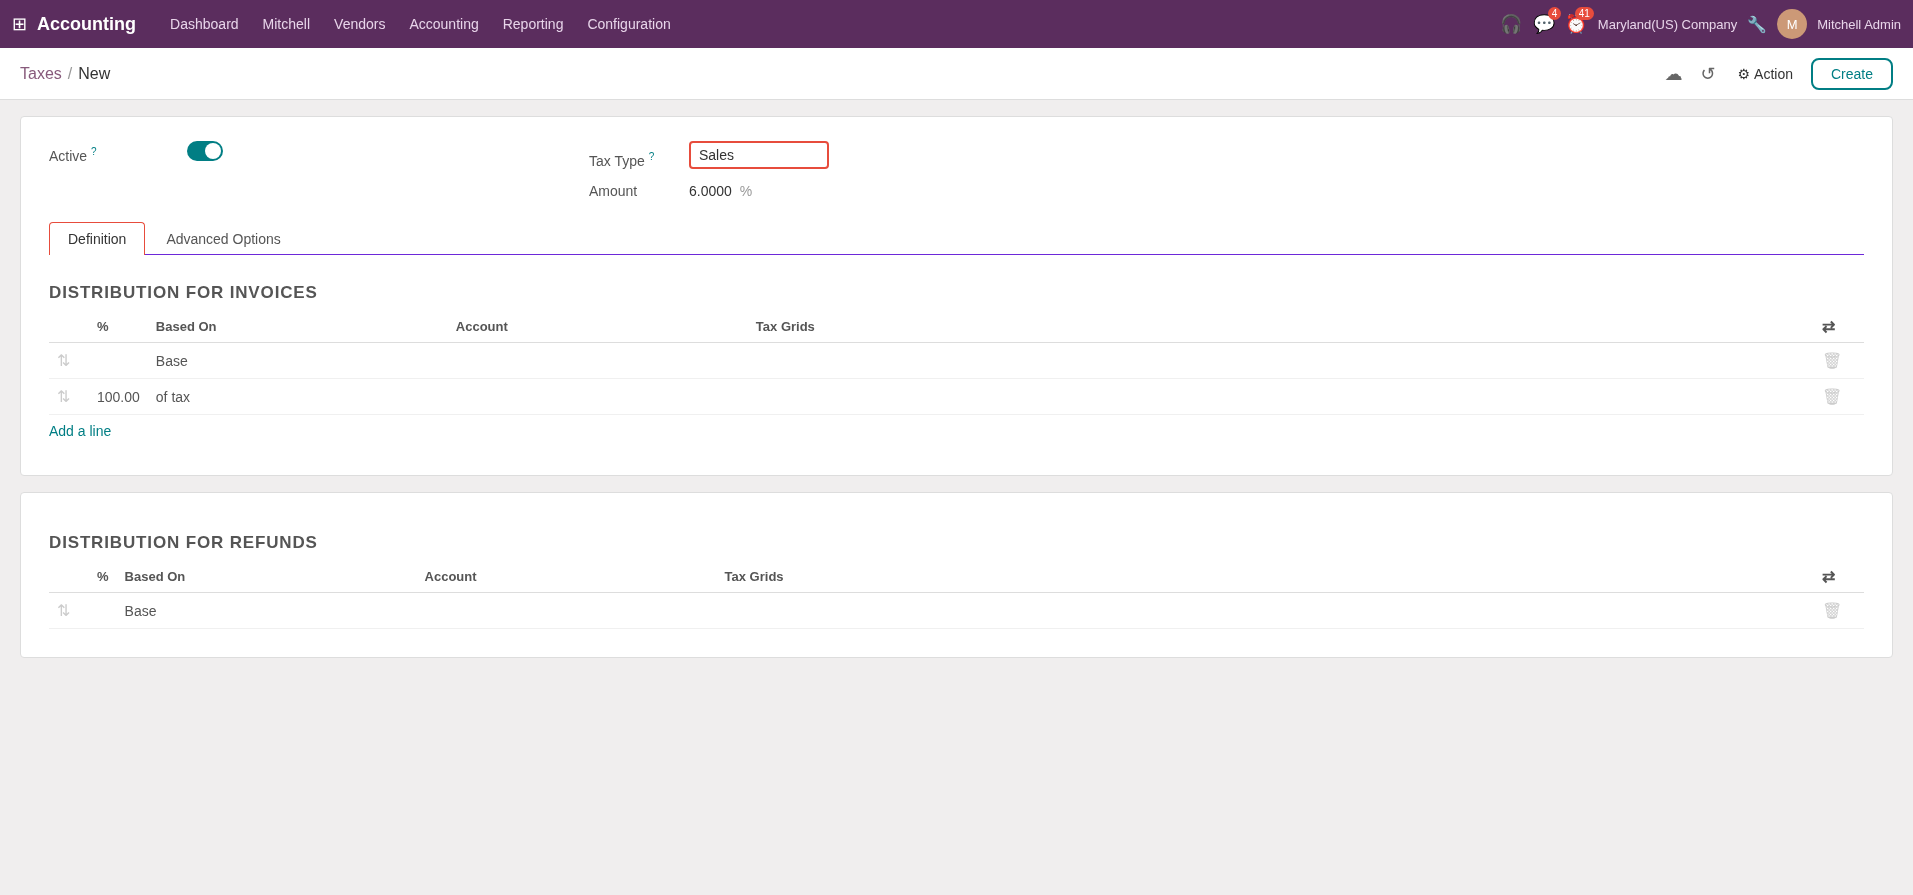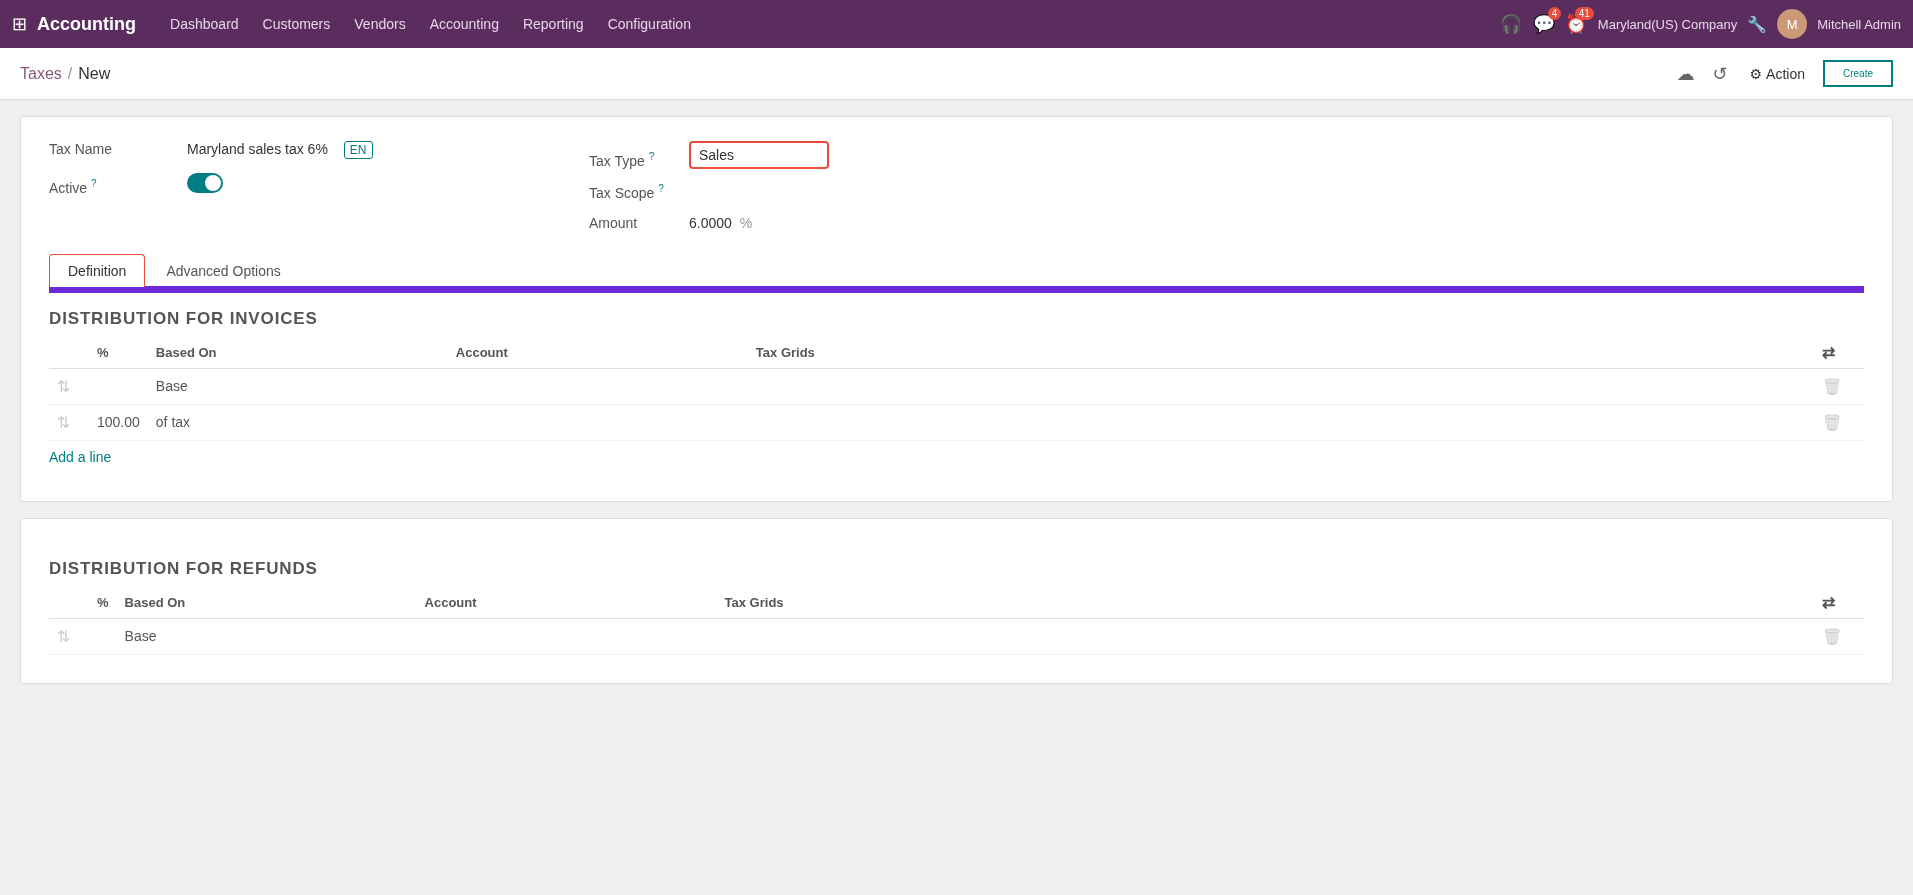--- a/index.html
+++ b/index.html
@@ -53,23 +53,23 @@
     .action-btn {
       display: flex; align-items: center; gap: 4px;
       border: none; background: none; color: #333; font-size: 14px; cursor: pointer;
       padding: 4px 8px;
     }
     .gear-icon { font-size: 14px; }
     .create-btn {
       border: 2px solid #017e84;
       background: #fff;
       color: #017e84;
-      font-size: 10px;
+      font-size: 14px;
       padding: 6px 18px;
-      border-radius: 0;
+      border-radius: 8px;
       cursor: pointer;
       font-weight: 500;
     }
 
     
     .main-content {
       background: #f0eeee;
       padding: 16px 20px;
       height: calc(895px - 48px - 52px);
       overflow-y: auto;
@@ -117,21 +117,21 @@
     .toggle-input { appearance: none; width: 36px; height: 20px; background: #017e84; border-radius: 10px; position: relative; cursor: pointer; }
     .toggle-input:checked::after { left: 18px; }
     .toggle-input::after { content: ''; position: absolute; width: 16px; height: 16px; background: #fff; border-radius: 50%; top: 2px; left: 2px; transition: left 0.2s; }
     .toggle-input:checked { background: #017e84; }
 
     
     .amount-value { color: #333; font-size: 14px; margin-right: 8px; }
     .amount-pct { color: #999; font-size: 14px; }
 
     
-    .tabs { display: flex; border-bottom: 7px solid #6d28d9; margin-bottom: 0; margin-top: 8px; }
+    .tabs { display: flex; border-bottom: 1px solid #6d28d9; margin-bottom: 12px; margin-top: 8px; }
     .tab {
       padding: 8px 18px;
       cursor: pointer;
       font-size: 14px;
       color: #555;
       border: 1px solid transparent;
       border-bottom: none;
       border-radius: 4px 4px 0 0;
       margin-right: 2px;
       position: relative;
@@ -183,21 +183,21 @@
     ::-webkit-scrollbar-thumb { background: #ccc; border-radius: 4px; }
   </style>
 </head>
 <body>
 
 <nav class="topnav">
   <span class="topnav-grid">⊞</span>
   <span class="topnav-brand">Accounting</span>
   <div class="topnav-menu">
     <span class="topnav-item">Dashboard</span>
-    <span class="topnav-item">Customers</span>
+    <span class="topnav-item">Mitchell</span>
     <span class="topnav-item">Vendors</span>
     <span class="topnav-item">Accounting</span>
     <span class="topnav-item">Reporting</span>
     <span class="topnav-item">Configuration</span>
   </div>
   <div class="topnav-right">
     <span class="topnav-icon badge-btn">🎧</span>
     <span class="topnav-icon badge-btn">
       💬
       <span class="badge">4</span>
@@ -231,25 +231,20 @@
 </div>
 
 <div class="main-content">
 
   <div class="form-card">
 
     <div class="two-col-form">
 
       <div class="col-left">
 
-        <div class="form-row">
-          <span class="form-label">Tax Name</span>
-          <span class="form-value">Maryland sales tax 6%</span>
-          <span class="en-badge">EN</span>
-        </div>
 
 
         <div class="form-row">
           <span class="form-label">
             <span>Active</span>
             <sup>?</sup>
           </span>
           <div class="toggle">
             <input type="checkbox" class="toggle-input" checked="" style="">
           </div>
@@ -261,26 +256,20 @@
         <div class="right-form-row">
           <span class="right-label">
             <span>Tax Type</span>
             <sup>?</sup>
           </span>
           <div class="tax-type-box">
             <span class="tax-type-value">Sales</span>
           </div>
         </div>
 
-        <div class="right-form-row">
-          <span class="right-label">
-            <span>Tax Scope</span>
-            <sup>?</sup>
-          </span>
-        </div>
 
         <div class="right-form-row">
           <span class="right-label">Amount</span>
           <span class="amount-value">6.0000</span>
           <span class="amount-pct">%</span>
         </div>
       </div>
     </div>
 
     <div class="tabs">

